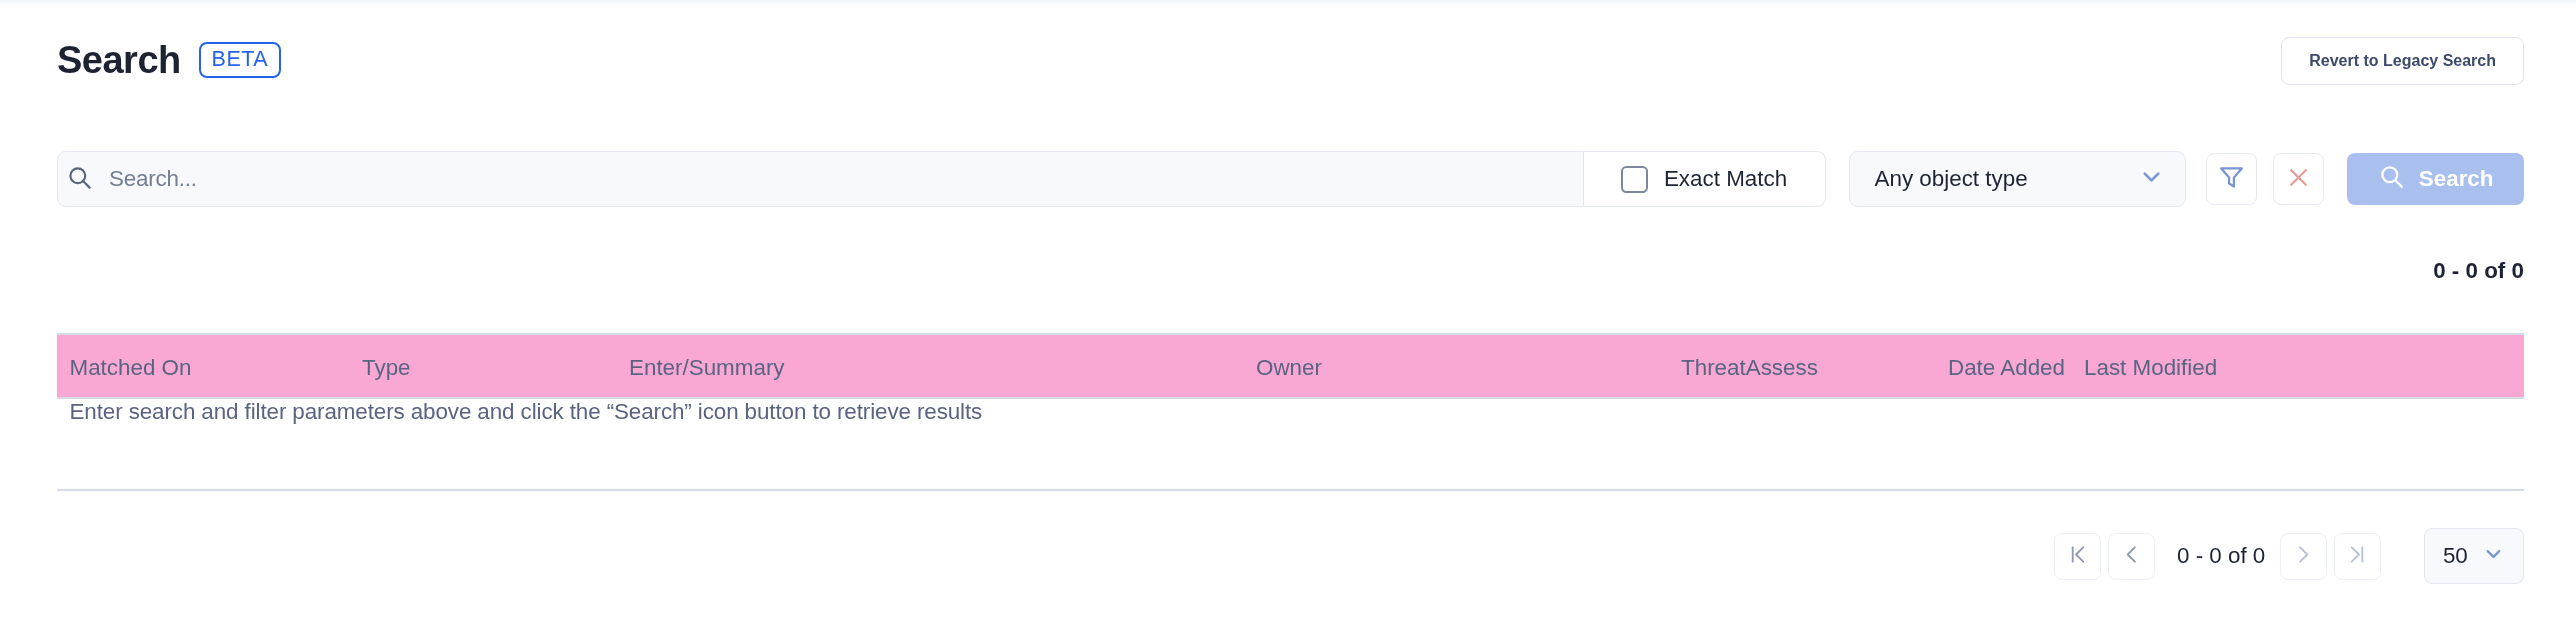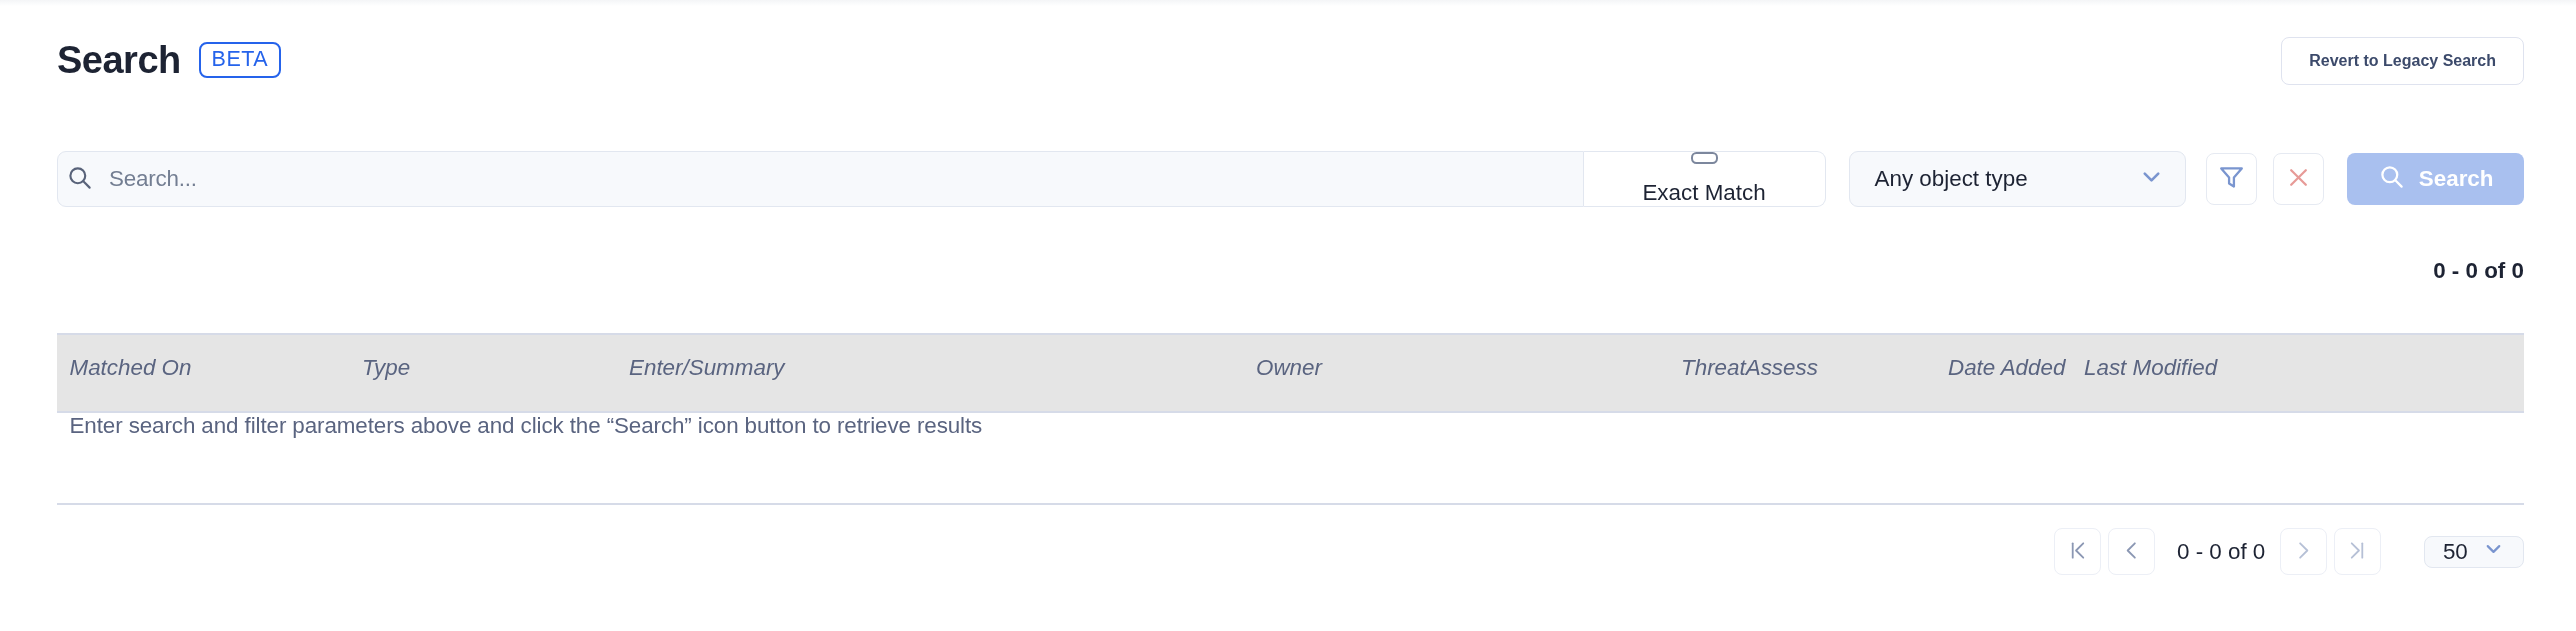--- a/index.html
+++ b/index.html
@@ -113,21 +113,20 @@
     height: 56px;
     background: #ffffff;
     border: 1.4px solid #e2e7f0;
     border-left: none;
     border-radius: 0 9px 9px 0;
     display: flex;
     align-items: center;
     justify-content: center;
     gap: 16px;
     cursor: pointer;
-    flex-direction: column;
   }
   .cbox {
     width: 27px;
     height: 27px;
     border: 2px solid #7c879d;
     border-radius: 5.4px;
     background: #ffffff;
   }
   .exact-label {
     font-size: 22.4px;
@@ -195,26 +194,25 @@
   }
 
   
   .table {
     position: absolute;
     top: 333px;
     left: 57px;
     width: 2467px;
   }
   .thead {
-    height: 80px;
-    background: #e5e5e5;
+    height: 66px;
+    background: #f9a8d4;
     border-top: 2.2px solid #d6dbe8;
     border-bottom: 2.2px solid #d6dbe8;
     position: relative;
-    font-style: italic;
   }
   .th {
     position: absolute;
     top: 0;
     height: 66px;
     display: flex;
     align-items: center;
     font-size: 22.4px;
     color: #5a6480;
     white-space: nowrap;
@@ -255,21 +253,21 @@
   .pg-btn:last-of-type { margin-right: 0; }
   .pg-count {
     font-size: 22.4px;
     color: #1d2333;
     padding: 0 14.3px;
     white-space: nowrap;
   }
   .pagesize {
     margin-left: 36px;
     width: 100px;
-    height: 32px;
+    height: 56px;
     background: #f7f9fc;
     border: 1.4px solid #e2e7f0;
     border-radius: 8px;
     display: flex;
     align-items: center;
     justify-content: center;
     gap: 14.3px;
     cursor: pointer;
   }
   .pagesize span {

